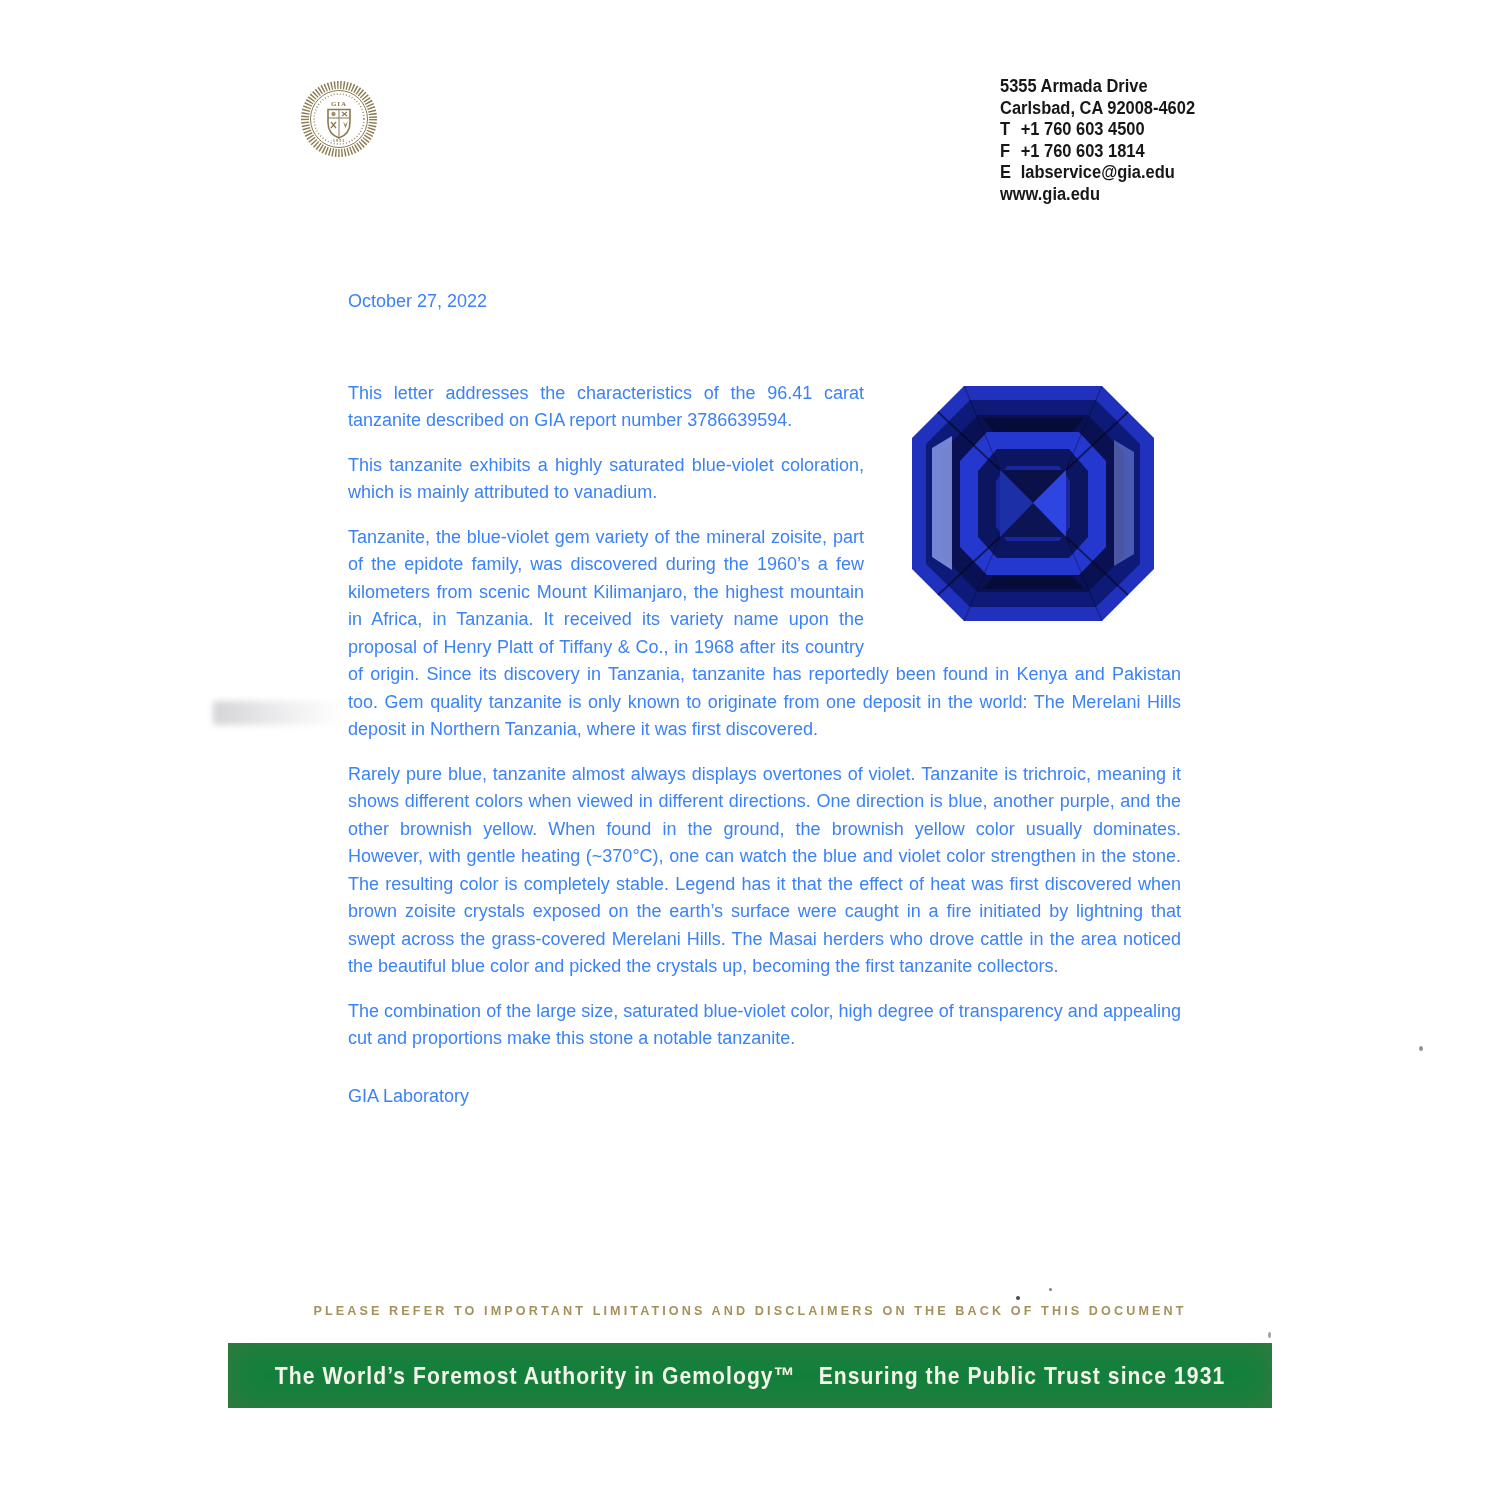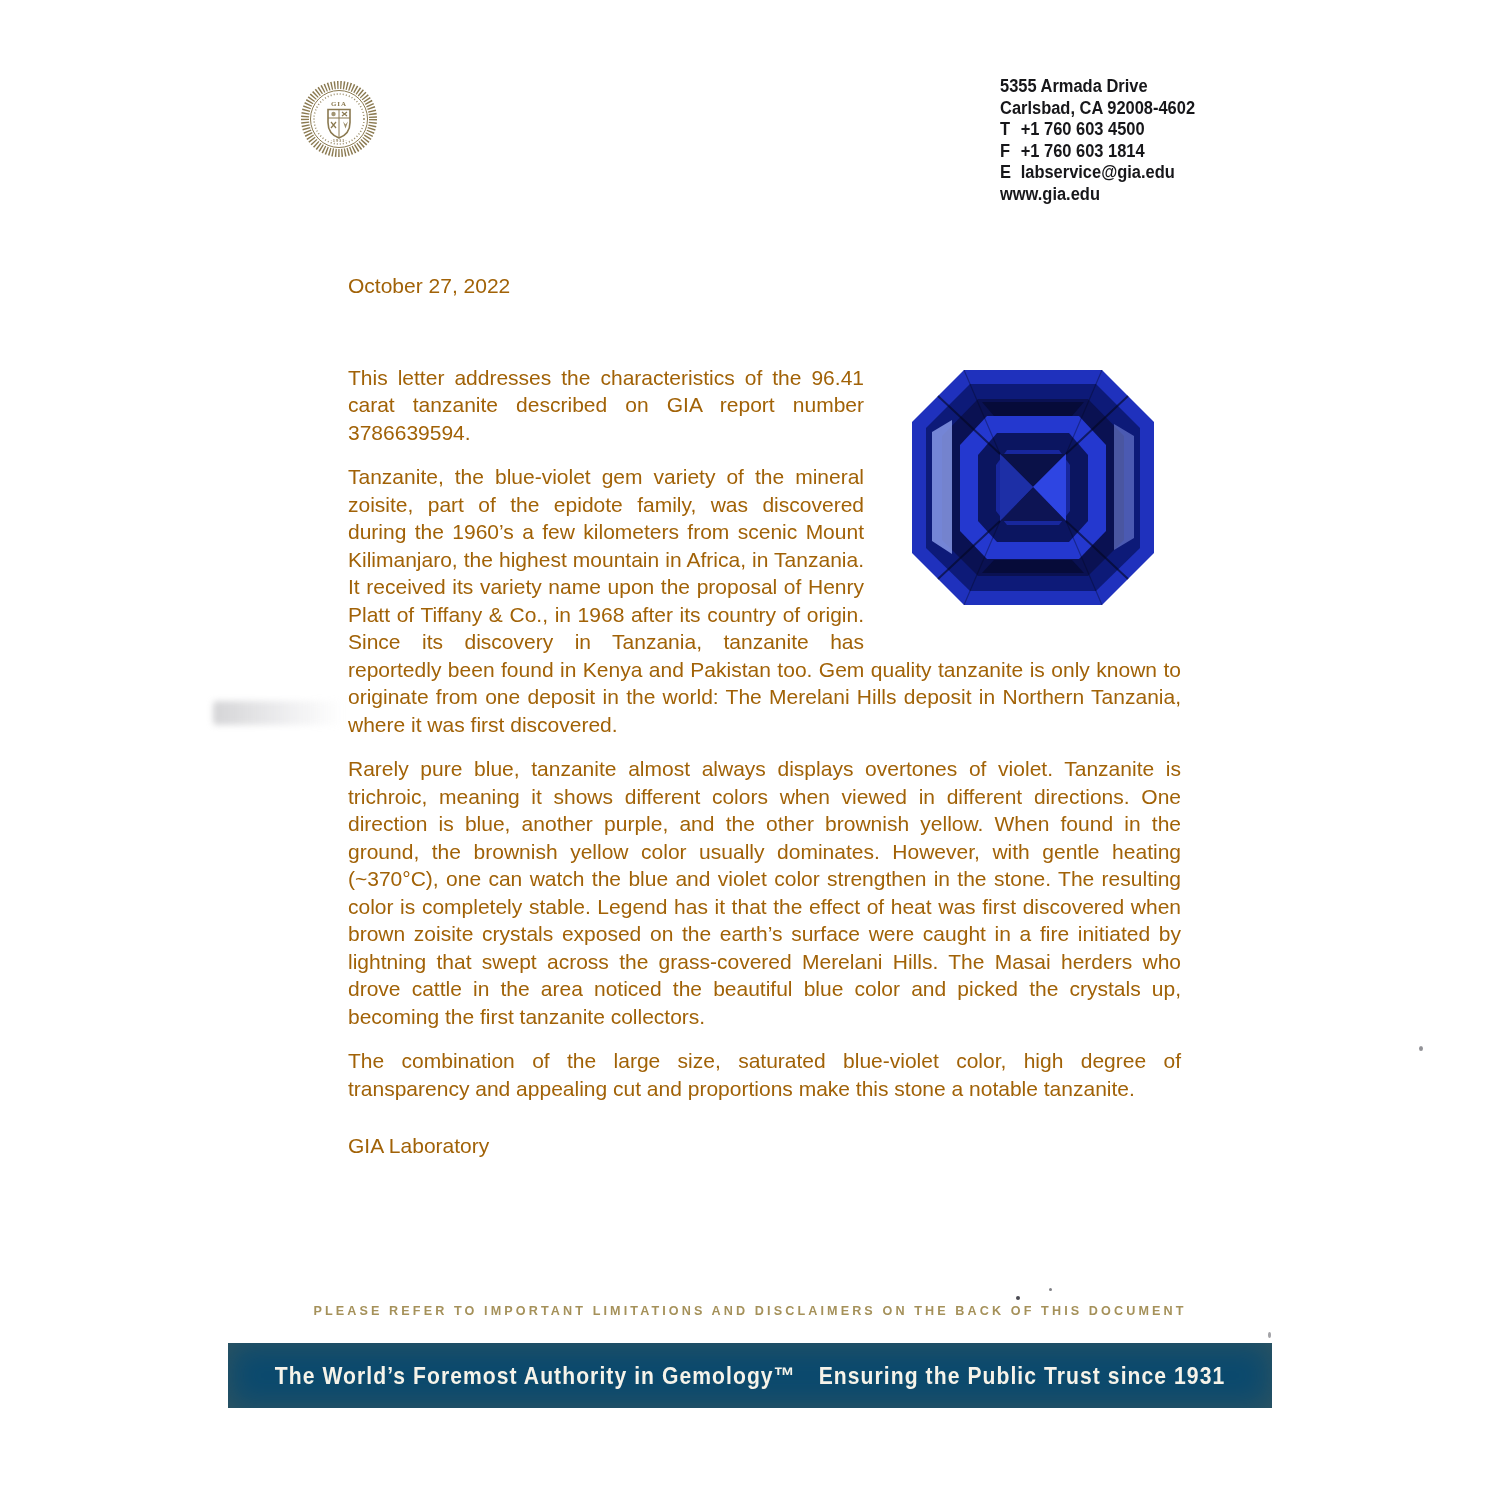--- a/index.html
+++ b/index.html
@@ -17,41 +17,41 @@
   }
   .logotype sup{font-size:20px;vertical-align:38px;letter-spacing:0;}
   .addr{
     position:absolute;left:1000px;top:76px;
     font-size:17.5px;line-height:21.5px;font-weight:700;color:#17171a;
     transform:scaleX(.94);transform-origin:left top;white-space:nowrap;
   }
   .addr .lbl{display:inline-block;width:22px;}
   
   .content{
-    position:absolute;left:348px;top:272px;width:833px;
-    font-size:21px;line-height:27.5px;color:#a16207;
+    position:absolute;left:348px;top:288px;width:833px;
+    font-size:18px;line-height:27.5px;color:#3b82f6;
   }
   .date{margin:0 0 64px 0;}
   .para{margin:0 0 17px 0;text-align:justify;}
   .para:last-of-type{margin-bottom:12px;}
   .gem-float{
     float:right;width:303px;height:262px;margin:0 0 6px 14px;
   }
   .gem-float svg{display:block;margin:6px 0 0 34px;}
   .closing{margin:66px 0 0 0;}
   .signature{margin:30px 0 8px 0;}
   
   .disclaimer{
     position:absolute;left:0;top:1303px;width:1500px;text-align:center;
     font-size:13px;font-weight:700;letter-spacing:3.2px;color:#a5915a;
     transform:scaleX(.97);transform-origin:center top;
   }
   .banner{
     position:absolute;left:228px;top:1343px;width:1044px;height:65px;
-    background:#0c4a6e;display:flex;align-items:center;justify-content:center;
+    background:#15803d;display:flex;align-items:center;justify-content:center;
     box-shadow:inset 0 0 30px rgba(120,105,70,.35);
   }
   .banner-text{
     color:#f6f3e9;font-weight:700;font-size:24px;letter-spacing:1.2px;
     transform:scaleX(.88);transform-origin:center center;white-space:nowrap;
   }
   .banner-text .gap{display:inline-block;width:26px;}
   
   .smudge{
     position:absolute;left:213px;top:701px;width:130px;height:24px;
@@ -126,20 +126,21 @@
 
       <polygon points="70,32 172,32 160,46 82,46" fill="#050a33" opacity=".8"></polygon>
       <polygon points="82,190 160,190 172,203 70,203" fill="#050a33" opacity=".8"></polygon>
 
       <path d="M26,26 L88,84 M216,26 L154,84 M216,209 L154,151 M26,209 L88,151" stroke="#04071f" stroke-width="2" opacity=".6"></path>
       <path d="M52,0 L88,84 M190,0 L154,84 M190,235 L154,151 M52,235 L88,151" stroke="#04071f" stroke-width="1.2" opacity=".35"></path>
     </svg>
   </div>
 
   <p class="para">This letter addresses the characteristics of the 96.41 carat tanzanite described on GIA report number 3786639594.</p>
+  <p class="para">This tanzanite exhibits a highly saturated blue-violet coloration, which is mainly attributed to vanadium.</p>
   <p class="para">Tanzanite, the blue-violet gem variety of the mineral zoisite, part of the epidote family, was discovered during the 1960’s a few kilometers from scenic Mount Kilimanjaro, the highest mountain in Africa, in Tanzania. It received its variety name upon the proposal of Henry Platt of Tiffany &amp; Co., in 1968 after its country of origin. Since its discovery in Tanzania, tanzanite has reportedly been found in Kenya and Pakistan too. Gem quality tanzanite is only known to originate from one deposit in the world: The Merelani Hills deposit in Northern Tanzania, where it was first discovered.</p>
   <p class="para">Rarely pure blue, tanzanite almost always displays overtones of violet. Tanzanite is trichroic, meaning it shows different colors when viewed in different directions. One direction is blue, another purple, and the other brownish yellow. When found in the ground, the brownish yellow color usually dominates. However, with gentle heating (~370°C), one can watch the blue and violet color strengthen in the stone. The resulting color is completely stable. Legend has it that the effect of heat was first discovered when brown zoisite crystals exposed on the earth’s surface were caught in a fire initiated by lightning that swept across the grass-covered Merelani Hills. The Masai herders who drove cattle in the area noticed the beautiful blue color and picked the crystals up, becoming the first tanzanite collectors.</p>
   <p class="para">The combination of the large size, saturated blue-violet color, high degree of transparency and appealing cut and proportions make this stone a notable tanzanite.</p>
 
   <div class="signature">GIA Laboratory</div>
 </div>
 
 <div class="disclaimer">PLEASE REFER TO IMPORTANT LIMITATIONS AND DISCLAIMERS ON THE BACK OF THIS DOCUMENT</div>
 
 <div class="banner">

